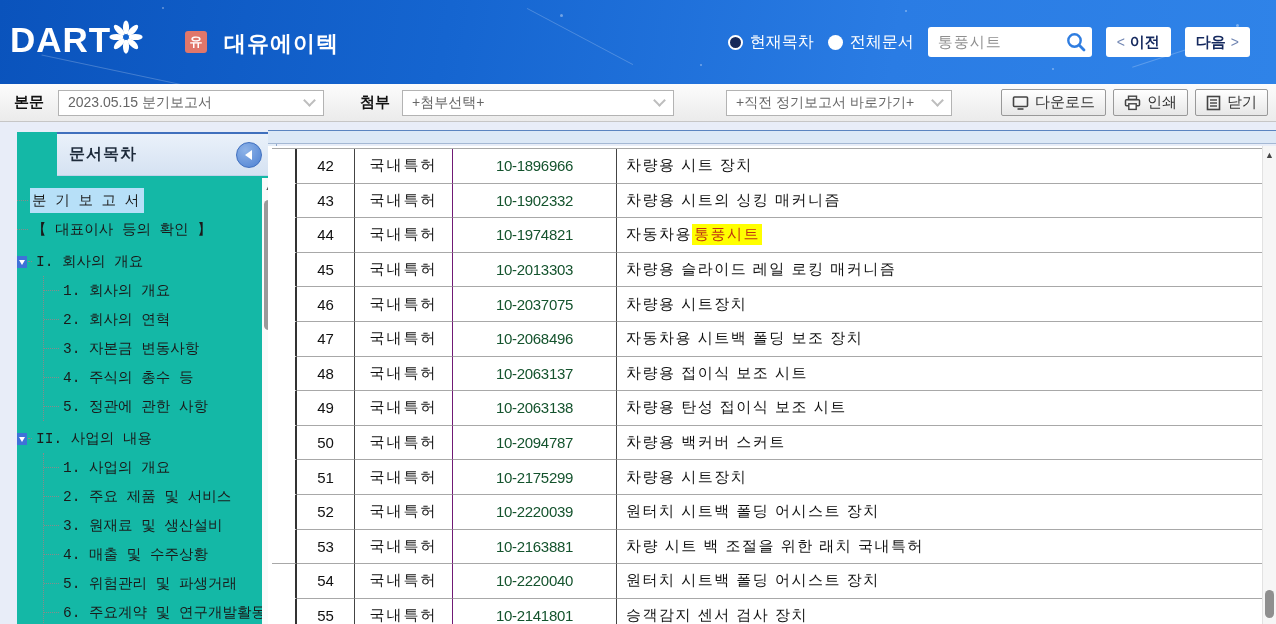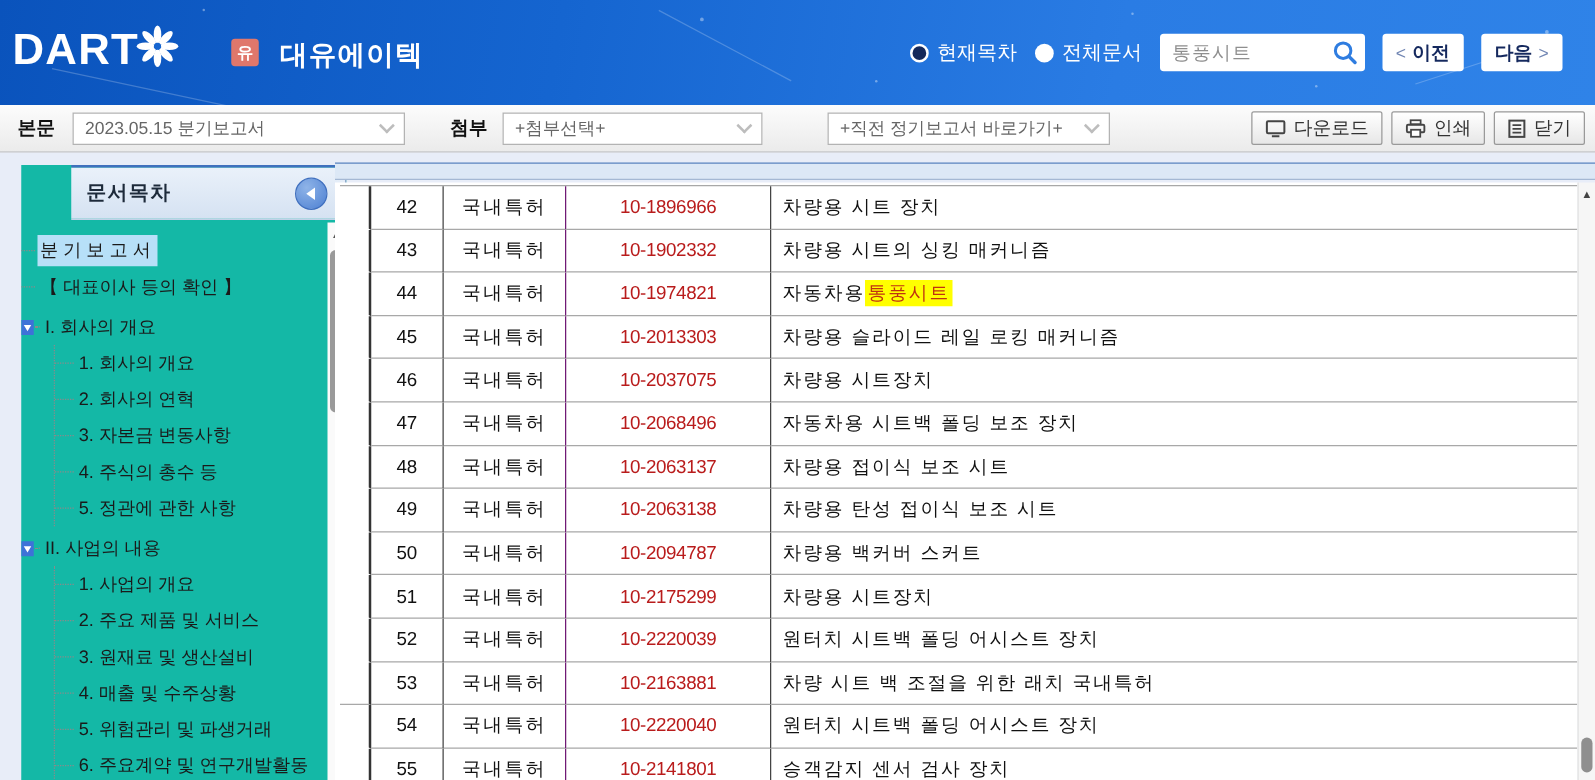--- a/index.html
+++ b/index.html
@@ -33,21 +33,21 @@
   .toolbar { position:absolute; left:0; top:84px; width:1276px; height:38px;
     background:linear-gradient(#fcfcfc,#ebebeb); border-bottom:1px solid #c6c6c6;
     display:flex; align-items:center; }
   .tb-label { font-size:15px; font-weight:bold; color:#111; }
   .lab-doc { margin-left:14px; }
   .lab-att { margin-left:36px; }
   .select { height:26px; background:#fff; border:1px solid #b3b3b3; display:flex; align-items:center;
     padding:0 9px; font-size:14px; color:#666; cursor:pointer; }
   .select .sel-text { flex:1; white-space:nowrap; overflow:hidden; }
   .sel-doc { width:266px; margin-left:14px; }
-  .sel-att { width:208px; margin-left:12px; }
+  .sel-att { width:272px; margin-left:12px; }
   .sel-prev { width:226px; margin-left:52px; }
   .chevdn { width:9px; height:9px; border-right:2px solid #bdbdbd; border-bottom:2px solid #bdbdbd;
     transform:rotate(45deg); margin-top:-5px; flex:none; }
   .tb-spacer { flex:1; }
   .tbtn { height:27px; background:linear-gradient(#fff,#e7e7e7); border:1px solid #999; border-radius:2px;
     display:flex; align-items:center; gap:6px; padding:0 10px; font-family:inherit; font-size:15px; color:#333;
     margin-right:7px; cursor:pointer; }
   .tbtn:last-child { margin-right:8px; }
 
   
@@ -56,21 +56,21 @@
   .sb-head { height:44px; background:linear-gradient(#eaf1fa,#d5e2f2); border-top:2px solid #4070bd;
     border-bottom:1px solid #c2d2e8; display:flex; align-items:center; justify-content:space-between; padding:0 14px 0 12px; }
   .sb-title { font-size:16px; font-weight:bold; color:#1d2a3a; letter-spacing:1px; }
   .collapse-btn { width:26px; height:26px; border-radius:50%; border:1px solid #3f6fbe;
     background:radial-gradient(circle at 35% 30%,#8fb4e8,#4d80d2); display:flex; align-items:center; justify-content:center; cursor:pointer; }
   .collapse-btn::after { content:''; border:5px solid transparent; border-right:7px solid #fff; margin-left:-7px; }
   .sb-body { position:absolute; left:0; top:46px; right:14px; bottom:0; overflow:hidden; padding-top:8px; }
   .t-item { height:29px; display:flex; align-items:center; white-space:nowrap; font-size:14.5px; color:#1a1a1a; cursor:pointer; }
   .t-item .dash { width:11px; border-top:1px dotted #8a8a8a; margin-right:2px; flex:none; }
   .t-item .dash.short { width:4px; }
-  .t-item .lab { padding:3px 5px 3px 2px; }
+  .t-item .lab { padding:3px 5px 3px 2px;font-family:Liberation Mono, monospace; }
   .t-item .lab.sel { background:#b7e0f8; }
   .toggle { width:10px; height:12px; background:#3e72d8; flex:none; margin-right:1px;
     display:flex; align-items:flex-start; justify-content:center; }
   .toggle::after { content:''; border:3px solid transparent; border-top:5px solid #fff; margin-top:4px; }
   .children { margin-left:26px; border-left:1px dotted #8a8a8a; }
   .children .t-item .dash { width:15px; }
   .grp { margin-top:3px; }
   .sb-scroll { position:absolute; top:46px; right:0; width:14px; bottom:0; background:#fafafa; }
   .sb-up { position:absolute; top:4px; left:0; width:14px; text-align:center; font-size:9px; color:#555; cursor:pointer; }
   .sb-thumb { position:absolute; top:22px; left:2px; width:9px; height:130px; background:#9a9a9a; border-radius:5px; cursor:pointer; }
@@ -80,21 +80,21 @@
   .main-strip { position:absolute; left:0; top:0; width:100%; height:14px; background:#dce8f6;
     border-top:1px solid #5b84c0; border-bottom:1px solid #a4b8d4; }
   .content { position:absolute; left:0; top:16px; right:14px; bottom:0; background:#fff; overflow:hidden; }
   .ptable { position:absolute; left:4px; top:2px; right:0; border-top:1px solid #a8a8a8; }
   .prow { display:flex; height:34.6px; }
   .prow > div { border-bottom:1px solid #a8a8a8; display:flex; align-items:center; overflow:hidden; }
   .gut { width:25px; flex:none; border-bottom:1px solid transparent !important; border-right:2px solid #333; }
   .prow.gut-border .gut { border-bottom:1px solid #a8a8a8 !important; }
   .c-no { width:58px; flex:none; justify-content:center; font-size:15px; color:#111; border-right:1px solid #444; }
   .c-cat { width:98px; flex:none; justify-content:center; font-size:15px; color:#111; letter-spacing:2px; border-right:1px solid #701a75; }
-  .c-pat { width:164px; flex:none; justify-content:center; font-size:15px; color:#b91c1c; letter-spacing:-0.3px; border-right:1px solid #444; }
+  .c-pat { width:164px; flex:none; justify-content:center; font-size:15px; color:#14532d; letter-spacing:-0.3px; border-right:1px solid #444; }
   .c-title { flex:1; padding-left:9px; font-size:15px; color:#111; letter-spacing:1.5px; white-space:nowrap; }
   .hl { background:#ffff00; color:#bf3310; padding:1px 2px; }
   .m-scroll { position:absolute; top:16px; right:0; width:14px; bottom:0; background:#f6f6f6; border-left:1px solid #e2e2e2; }
   .m-up { position:absolute; top:4px; left:0; width:13px; text-align:center; font-size:9px; color:#444; cursor:pointer; }
   .m-thumb { position:absolute; bottom:6px; left:2px; width:9px; height:28px; background:#8f8f8f; border-radius:5px; cursor:pointer; }
 </style>
 </head>
 <body>
 
 <div id="app">

